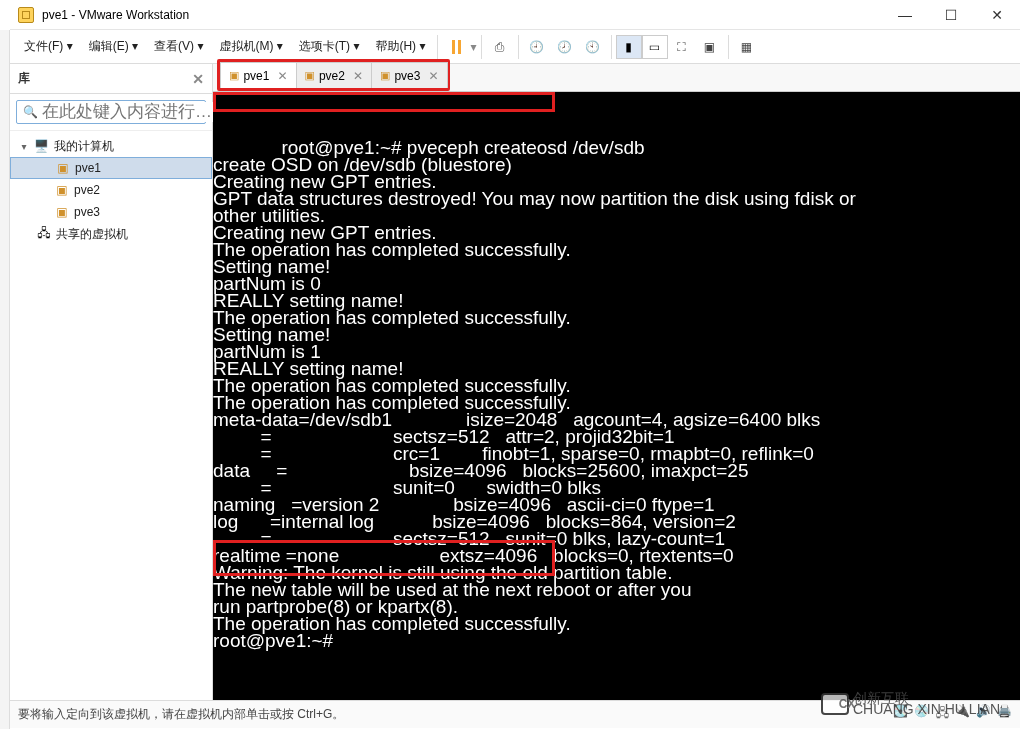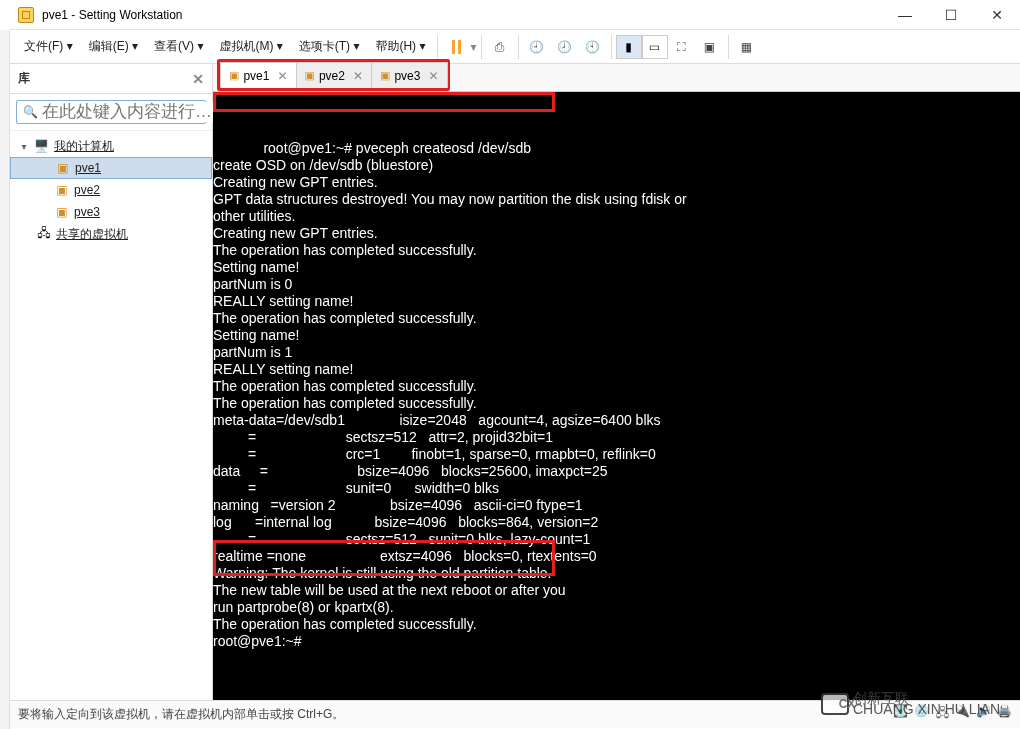--- a/index.html
+++ b/index.html
@@ -26,49 +26,49 @@
   .search-row { padding: 6px; border-bottom: 1px solid #eee; }
   .search-box { display: flex; align-items: center; height: 24px; border: 1px solid #7faedb; border-radius: 2px; padding: 0 6px; background: #fff; }
   .search-box .mag { color: #666; margin-right: 4px; }
   .search-box input { flex: 1; border: none; outline: none; font-size: 17px; }
   .tree { padding: 4px 0; flex: 1; overflow: auto; }
   .tree-row { display: flex; align-items: center; height: 22px; padding-left: 8px; cursor: default; }
   .tree-row.sel { background: #cfdceb; border: 1px solid #7faedb; }
   .tree-row .tw { width: 12px; text-align: center; color: #666; font-size: 10px; }
   .tree-row .ico { width: 16px; height: 16px; margin: 0 4px; display: inline-flex; align-items: center; justify-content: center; font-size: 12px; }
   .tree-row .ico.vm { color: #d0912c; }
-  .tree-row .lbl { color: #222; text-decoration: underline; }
+  .tree-row .lbl { color: #222; }
   .tree-row.child { padding-left: 40px; }
   .tabs-area { flex: 1; display: flex; flex-direction: column; background: #000; }
   .tabbar { height: 28px; background: #f8f8f8; display: flex; align-items: flex-end; padding-left: 4px; border-bottom: 1px solid #ccc; }
   .tabgroup { display: flex; border: 3px solid #e02020; border-radius: 2px; }
   .tab { height: 26px; padding: 0 8px; display: flex; align-items: center; gap: 4px; background: #eee; border: 1px solid #ccc; border-bottom: none; margin-right: -1px; }
   .tab.active { background: #fff; }
   .tab .ico { color: #d0912c; font-size: 11px; }
   .tab .cls { color: #888; font-size: 12px; margin-left: 4px; }
-  .term { flex: 1; background: #000; color: #fff; font-family: "Consolas", "Courier New", monospace; font-size: 14px; line-height: 16px; padding: 0; white-space: pre; position: relative; }
+  .term { flex: 1; background: #000; color: #fff; font-family: "Consolas", "Courier New", monospace; font-size: 19px; line-height: 16px; padding: 0; white-space: pre; position: relative; }
   .term .hl1 { position: absolute; border: 3px solid #e02020; top: 0; left: 0; width: 342px; height: 20px; }
   .term .hl2 { position: absolute; border: 3px solid #e02020; top: 448px; left: 0; width: 342px; height: 36px; }
   .statusbar { height: 28px; border-top: 1px solid #dcdcdc; display: flex; align-items: center; padding: 0 8px; background: #fafafa; font-size: 12px; color: #444; }
   .statusbar .sb-icons { margin-left: auto; display: flex; gap: 6px; color: #666; }
   .watermark { position: absolute; right: 20px; bottom: 14px; display: flex; align-items: center; gap: 4px; color: #666; opacity: .9; pointer-events: none; }
   .watermark .logo { width: 22px; height: 22px; border: 2px solid #333; border-radius: 4px; display: flex; align-items: center; justify-content: center; font-weight: bold; font-size: 12px; background: rgba(255,255,255,.8); padding-left: 24px; }
   .watermark .txt { font-size: 14px; line-height: 11px; color: #444; }
   .left-slice { position: absolute; left: 0; top: 30px; width: 10px; height: 699px; background: #f4f4f4; border-right: 1px solid #ddd; }
   .container { position: absolute; left: 10px; top: 0; right: 0; bottom: 0; background: #fff; }
 </style>
 </head>
 <body>
 
 <div class="left-slice"></div>
 <div class="container">
 
 <div class="titlebar">
   <div class="app-icon"></div>
-  <div class="title">pve1 - Setting Workstation</div>
+  <div class="title">pve1 - VMware Workstation</div>
   <div class="win-btns">
     <div>—</div>
     <div>☐</div>
     <div>✕</div>
   </div>
 </div>
 
 <div class="menubar">
   <div class="menu-item"><span>文件(F)</span> ▾</div>
   <div class="menu-item"><span>编辑(E)</span> ▾</div>

